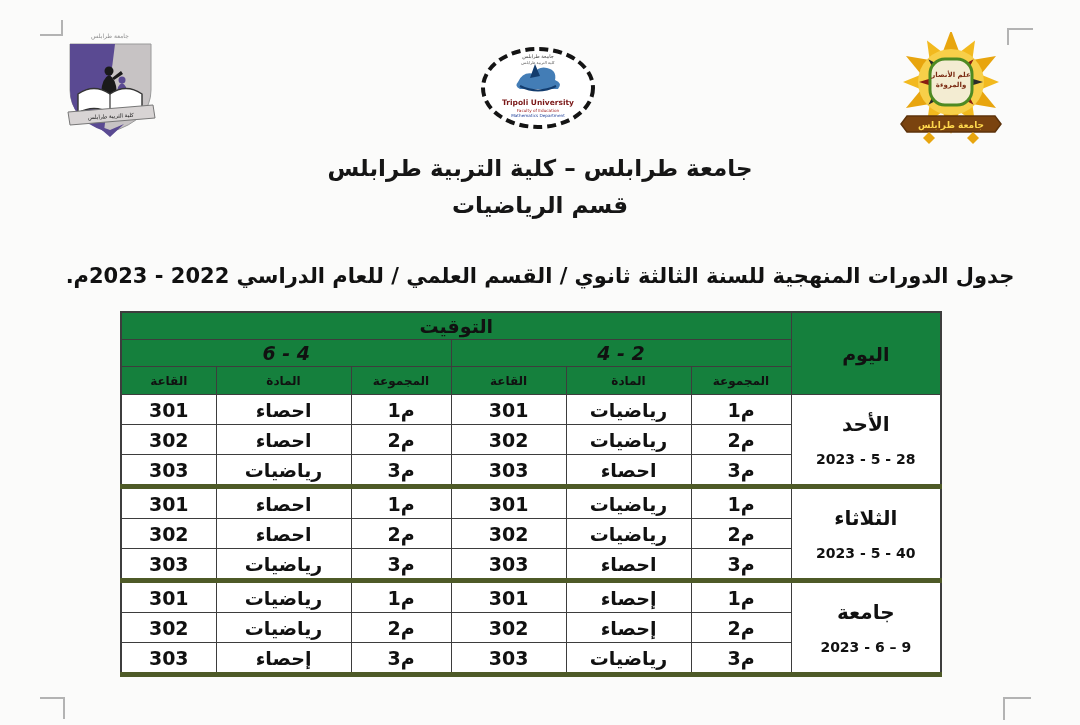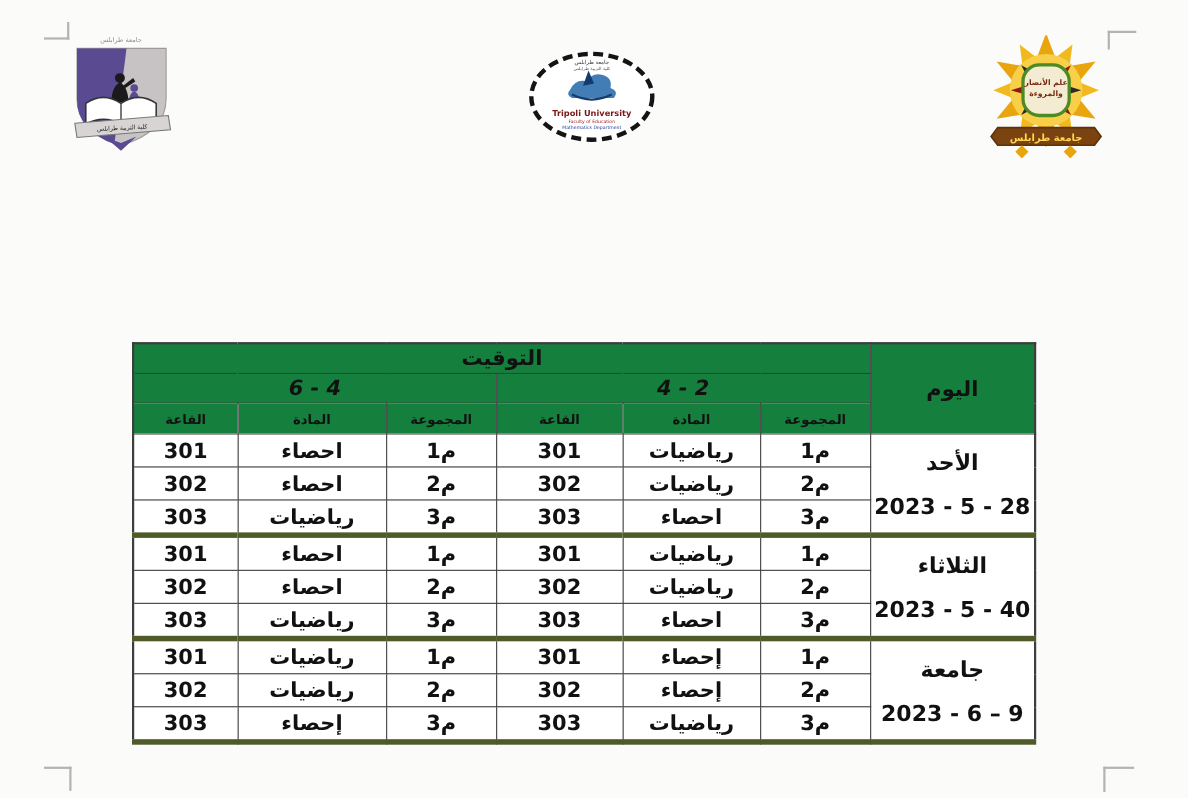--- a/index.html
+++ b/index.html
@@ -27,21 +27,21 @@
               font-weight:bold;border:2px solid #3d3d3d;border-bottom:5px solid #4e5a27;}
   table.sched td{border:1.6px solid #3d3d3d;text-align:center;vertical-align:middle;
                  font-size:19px;padding:0;white-space:nowrap;overflow:hidden;background:#fff;}
   table.sched td.g{background:#15803d;}
   tr.h1 td{height:26px;}
   tr.h2 td{height:26px;font-style:italic;}
   tr.h3 td{height:27px;font-size:12px;}
   tr.d td{height:29px;}
   td.day-cell{font-size:19px;line-height:1.4;background:#fff;}
   td.day-cell .dname{font-size:20px;}
-  td.day-cell .ddate{font-size:20px;margin-top:12px;}
+  td.day-cell .ddate{font-size:14px;margin-top:12px;}
   tr.sep td{border-top:5px solid #4e5a27;}
 </style>
 </head>
 <body>
 
 <div class="page">
 
   <div class="mark mark-tl"></div>
   <div class="mark mark-tr"></div>
   <div class="mark mark-bl"></div>
@@ -105,21 +105,26 @@
     </g>
     <rect x="35" y="27" width="42" height="46" rx="15" fill="#f3ecd2" stroke="#4e8a22" stroke-width="3"></rect>
     <text x="56" y="45" font-size="7" font-weight="bold" fill="#7a2a12" text-anchor="middle">علم الأنصار</text>
     <text x="56" y="55" font-size="7" font-weight="bold" fill="#7a2a12" text-anchor="middle">والمروءة</text>
     <polygon points="12,84 100,84 106,92 100,100 12,100 6,92" fill="#7a430f" stroke="#5d330b" stroke-width="1.5"></polygon>
     <text x="56" y="96" font-size="9" font-weight="bold" fill="#ffd84d" text-anchor="middle">جامعة طرابلس</text>
     <polygon points="34,100 40,106 34,112 28,106" fill="#e8a50e"></polygon>
     <polygon points="78,100 84,106 78,112 72,106" fill="#e8a50e"></polygon>
   </svg>
 
-
+  <div class="org-header">
+    <div>جامعة طرابلس – كلية التربية طرابلس</div>
+    <div>قسم الرياضيات</div>
+  </div>
+
+  <div class="doc-title">جدول الدورات المنهجية للسنة الثالثة ثانوي / القسم العلمي / للعام الدراسي 2022 - 2023م.</div>
 
   <div class="table-wrap">
     <table class="sched" dir="rtl">
       <colgroup>
         <col style="width:150px">
           <col style="width:100px">
           <col style="width:125px">
           <col style="width:115px">
         <col style="width:100px">
           <col style="width:135px">

